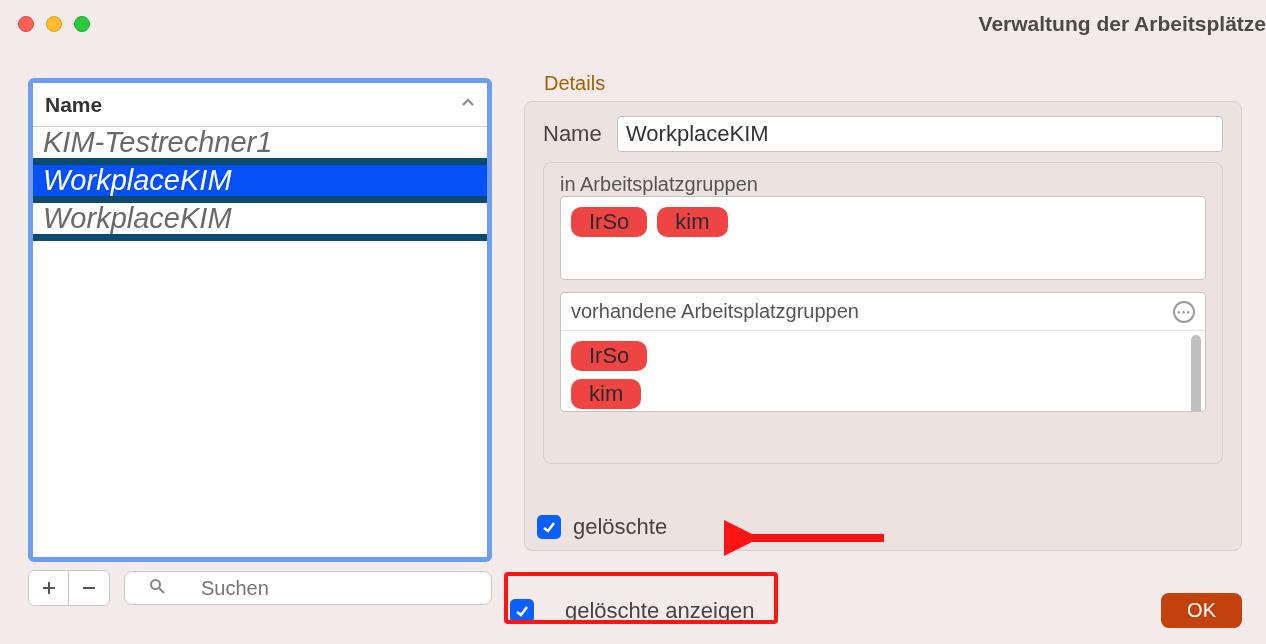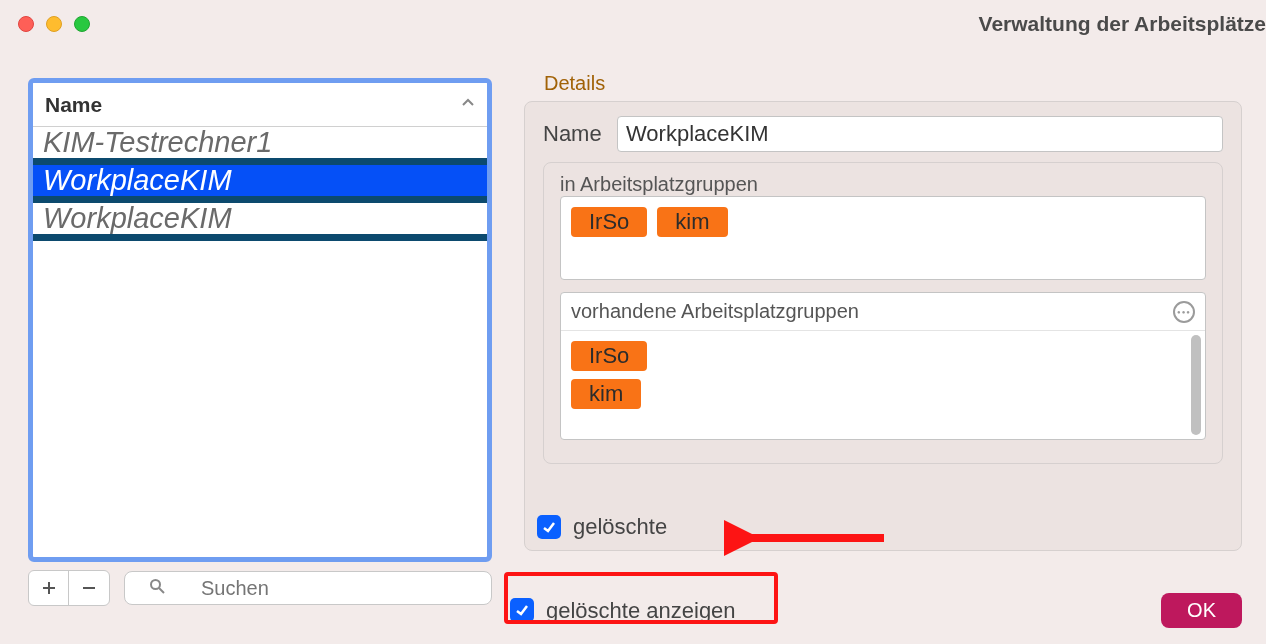--- a/index.html
+++ b/index.html
@@ -184,33 +184,33 @@
     border:1px solid #c4c4c4;
     border-radius:4px;
     min-height:84px;
     padding:10px;
     display:flex;
     flex-wrap:wrap;
     gap:10px;
     align-content:flex-start;
   }
   .chip {
-    background:#f97316;
+    background:#ef4444;
     color:#2c2c2c;
     padding:2px 18px;
-    border-radius:4px;
+    border-radius:10px;
     font-size:22px;
   }
 
   .avail {
     margin-top:12px;
     background:#fff;
     border:1px solid #c4c4c4;
     border-radius:4px;
-    height:148px;
+    height:120px;
     position:relative;
     overflow:hidden;
   }
   .avail-head {
     height:38px;
     border-bottom:1px solid #e4e4e4;
     display:flex;
     align-items:center;
     padding:0 10px;
     font-size:20px;
@@ -271,21 +271,21 @@
   .checkbox {
     width:24px;height:24px;
     border-radius:5px;
     background:#0a60ff;
     display:inline-flex;align-items:center;justify-content:center;
     margin-right:12px;
   }
   .checkbox svg { width:16px;height:16px; }
   .ok-btn {
     margin-left:auto;
-    background:#be185d;
+    background:#c2410c;
     color:#fff;
     border:none;
     border-radius:8px;
     font-size:20px;
     padding:6px 26px;
     cursor:pointer;
     text-align:center;
   }
 
   
@@ -389,21 +389,21 @@
           <svg viewBox="0 0 16 16">
               <polyline points="3,9 7,12 13,4" fill="none" stroke="#fff" stroke-width="2.5"></polyline>
             </svg>
         </span>
         <span>gelöschte</span>
       </div>
     </div>
   </div>
 
   <div class="bottom">
-    <span style="display:flex;">
+    <span style="display:flex;align-items:center;gap:19px;">
       <span class="checkbox">
         <svg viewBox="0 0 16 16">
             <polyline points="3,9 7,12 13,4" fill="none" stroke="#fff" stroke-width="2.5"></polyline>
           </svg>
       </span>
       <span style="font-size:22px;color:#444;">gelöschte anzeigen</span>
     </span>
     <button class="ok-btn">OK</button>
   </div>
 

